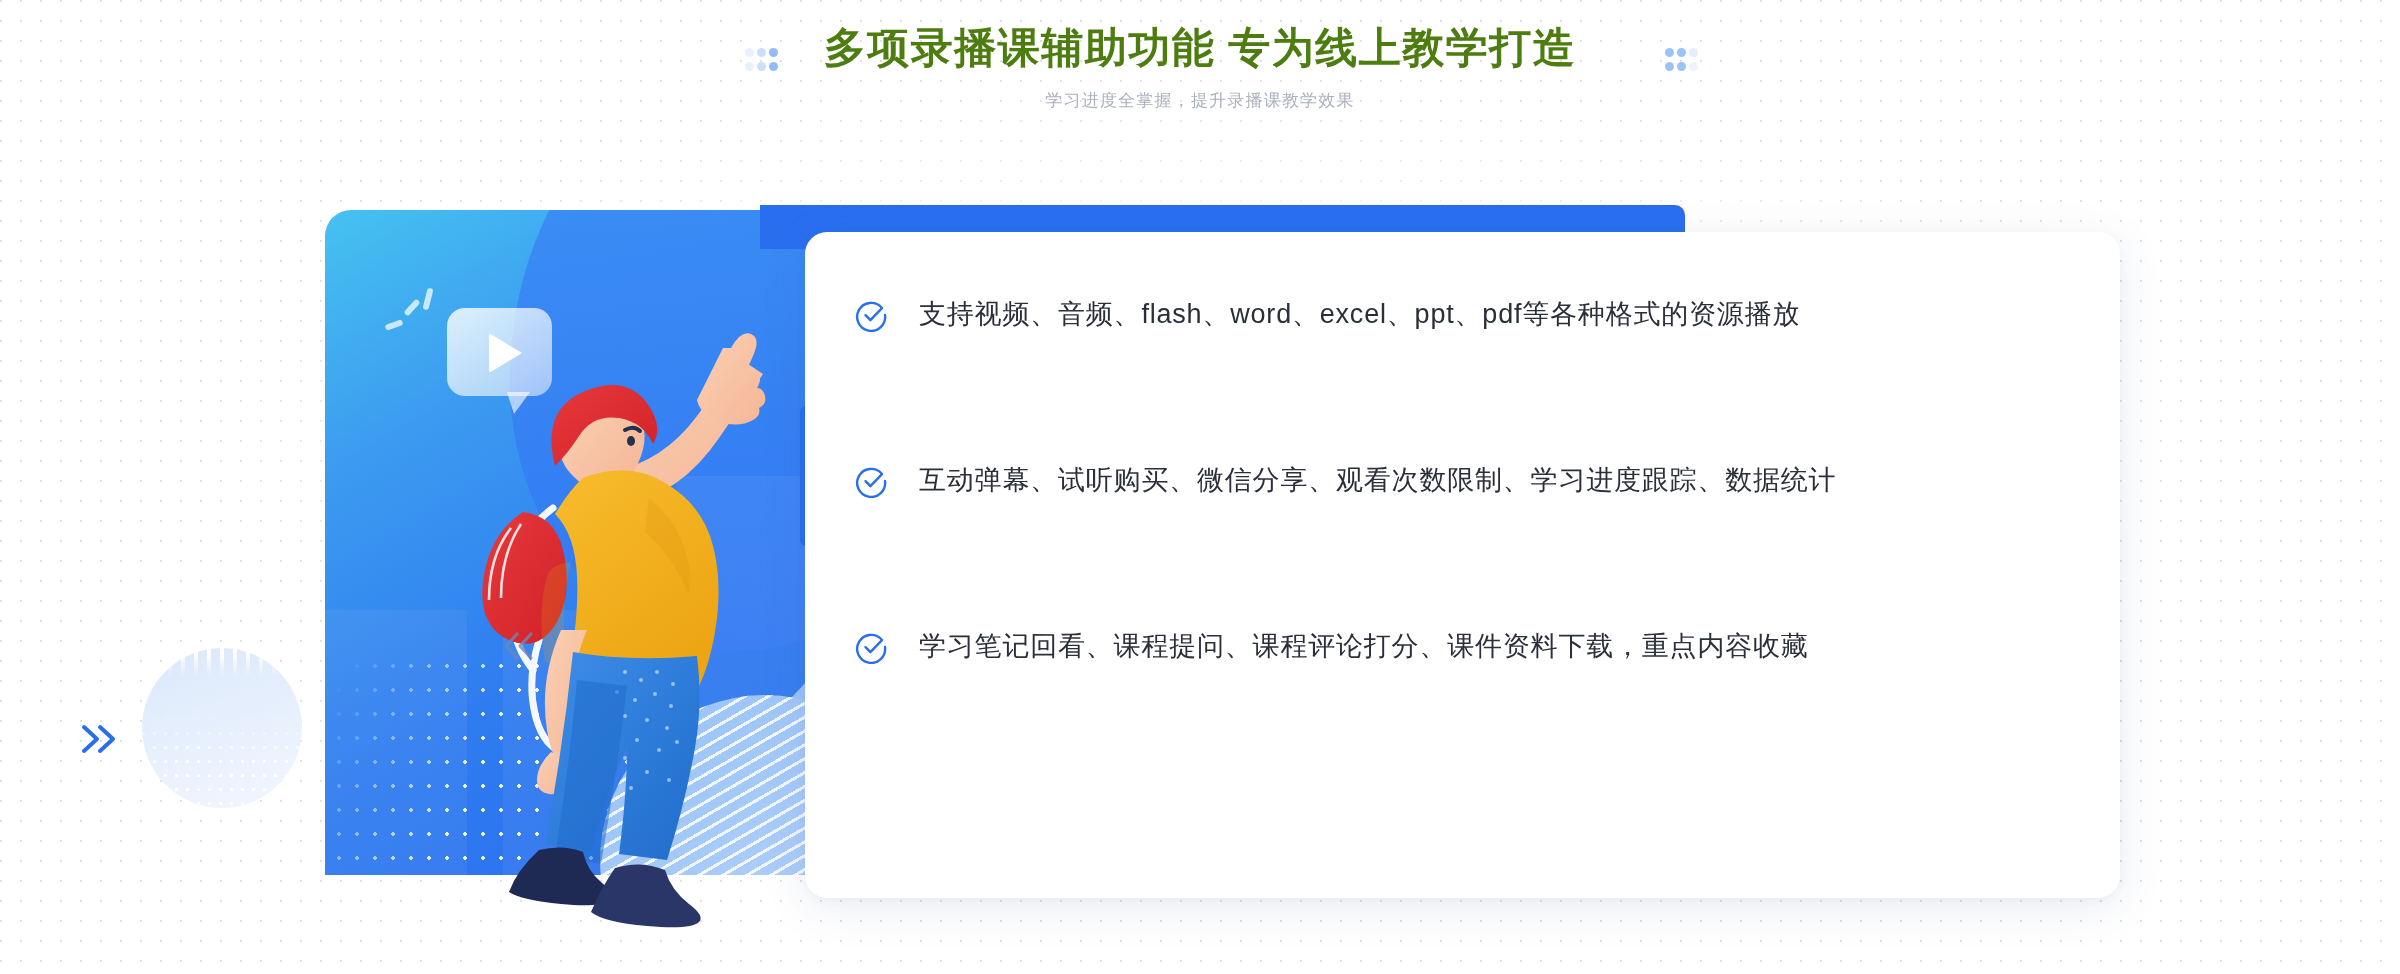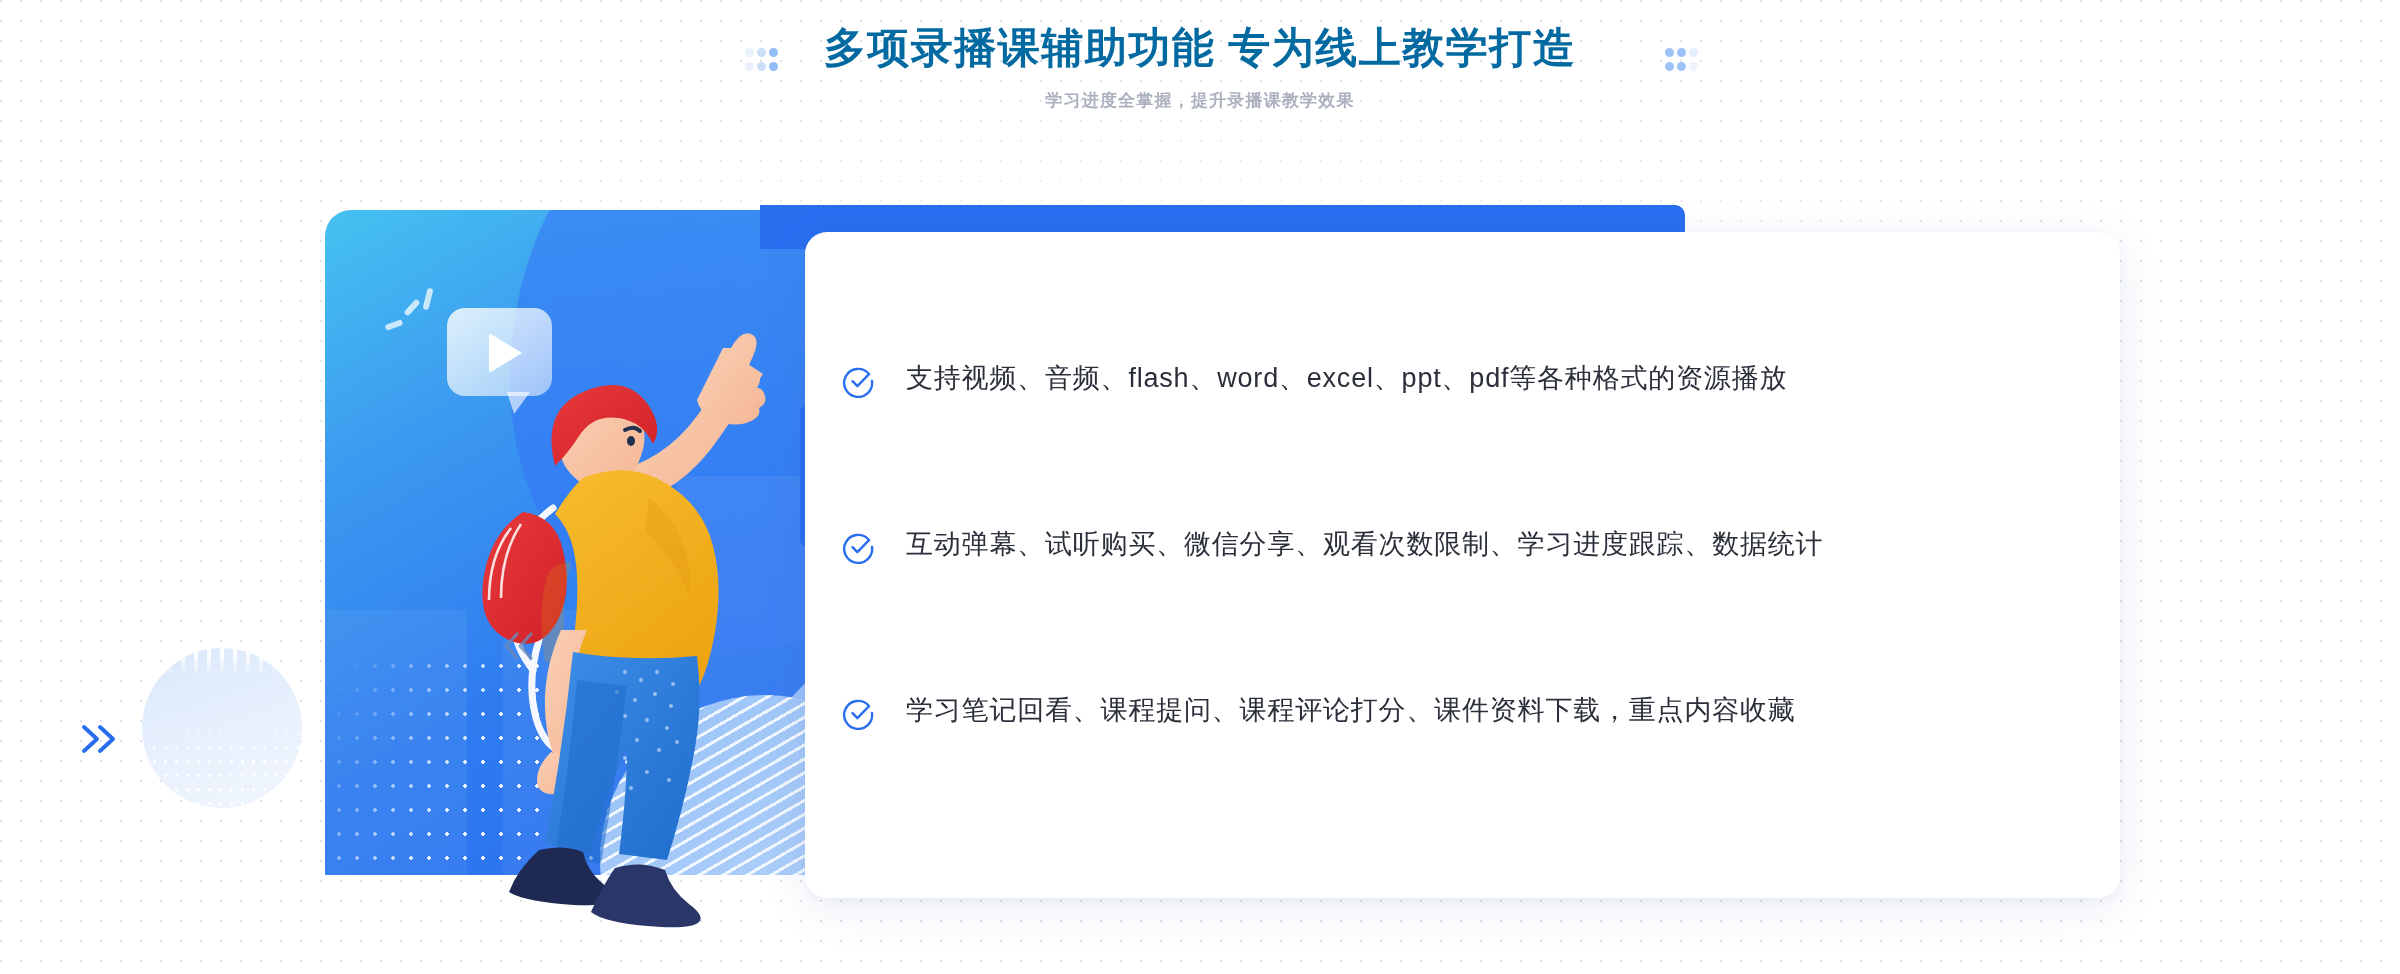--- a/index.html
+++ b/index.html
@@ -41,30 +41,30 @@
     left: 0;
     right: 0;
     top: 22px;
     text-align: center;
     z-index: 20;
   }
   .title {
     font-size: 42px;
     line-height: 1.25;
     font-weight: 700;
-    color: #0369a1;
+    color: #4d7c0f;
     letter-spacing: 1.5px;
     margin: 0;
   }
   .subtitle {
     margin-top: 14px;
     font-size: 17px;
     color: #aab0bd;
     letter-spacing: 1.2px;
-    font-weight: 700;
+    font-weight: 400;
   }
 
   
   .hdots {
     position: absolute;
     top: 48px;
     width: 40px;
     height: 28px;
     display: grid;
     grid-template-columns: repeat(3, 12px);
@@ -293,23 +293,23 @@
     background: #ffffff;
     border-radius: 22px;
     box-shadow: 0 10px 46px rgba(60,90,160,0.11), 0 2px 10px rgba(60,90,160,0.05);
     z-index: 15;
     overflow: hidden;
   }
   .feature-list { position: relative; width: 100%; height: 100%; }
   .feature-row {
     position: relative;
     display: flex;
-    align-items: flex-end;
+    align-items: center;
     height: 166px;
-    padding-left: 37px;
+    padding-left: 50px;
     box-sizing: border-box;
   }
   .feature-row.highlight {
     background: linear-gradient(to right, #f6f8fd 0%, #f8fafd 60%, #fcfdfe 100%);
   }
   .check-icon {
     flex: 0 0 auto;
     width: 34px;
     height: 34px;
     margin-right: 30px;

